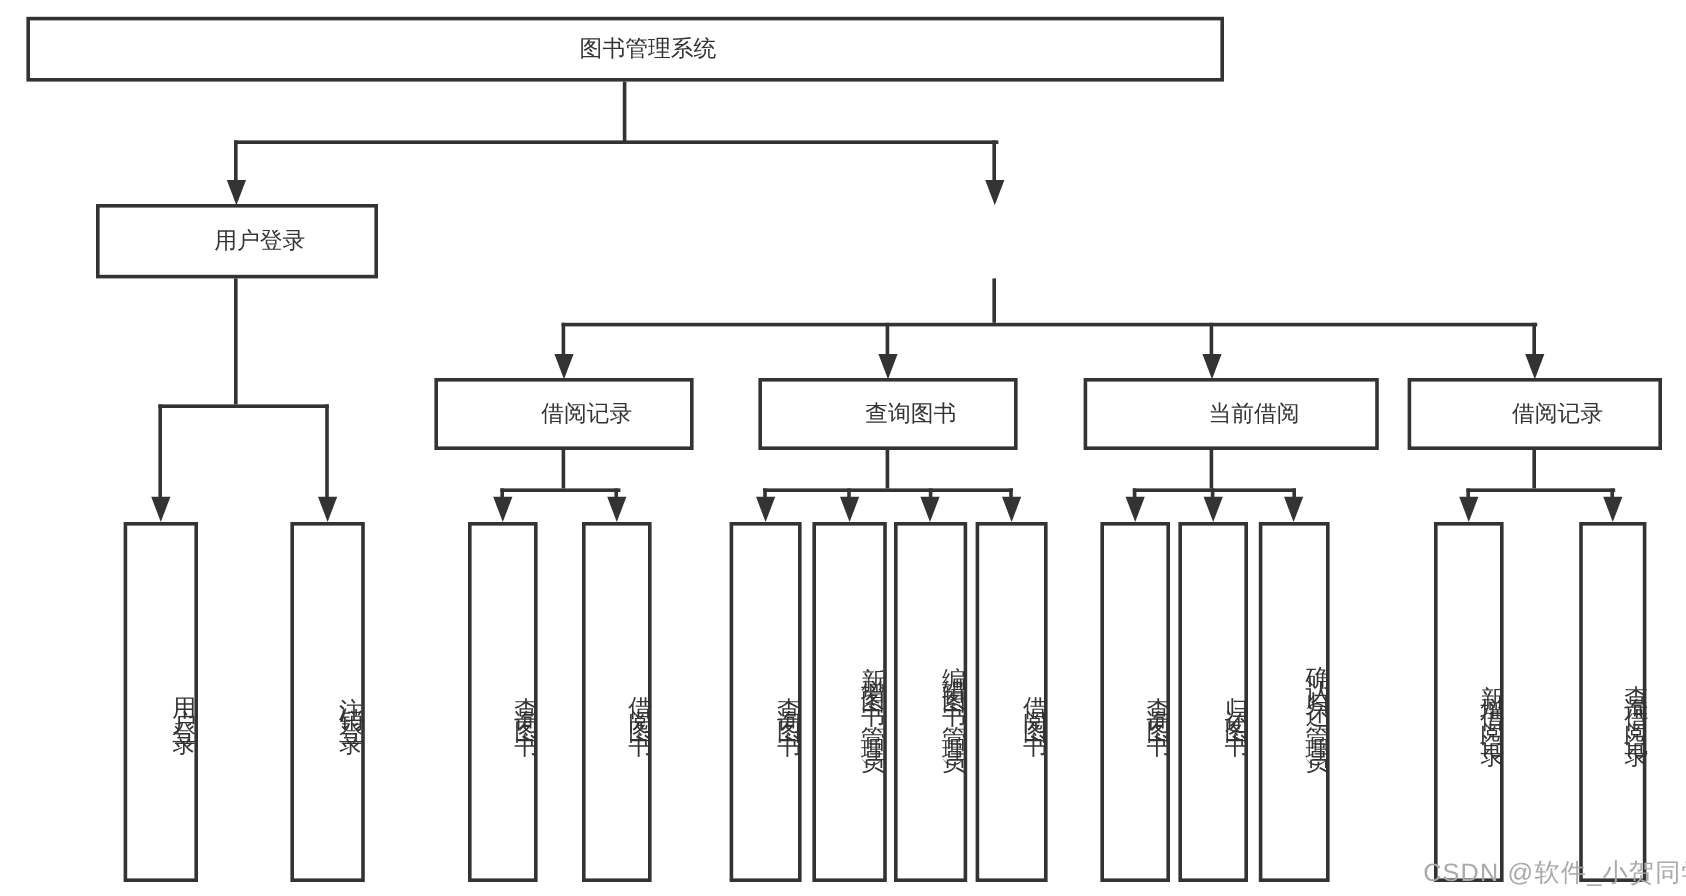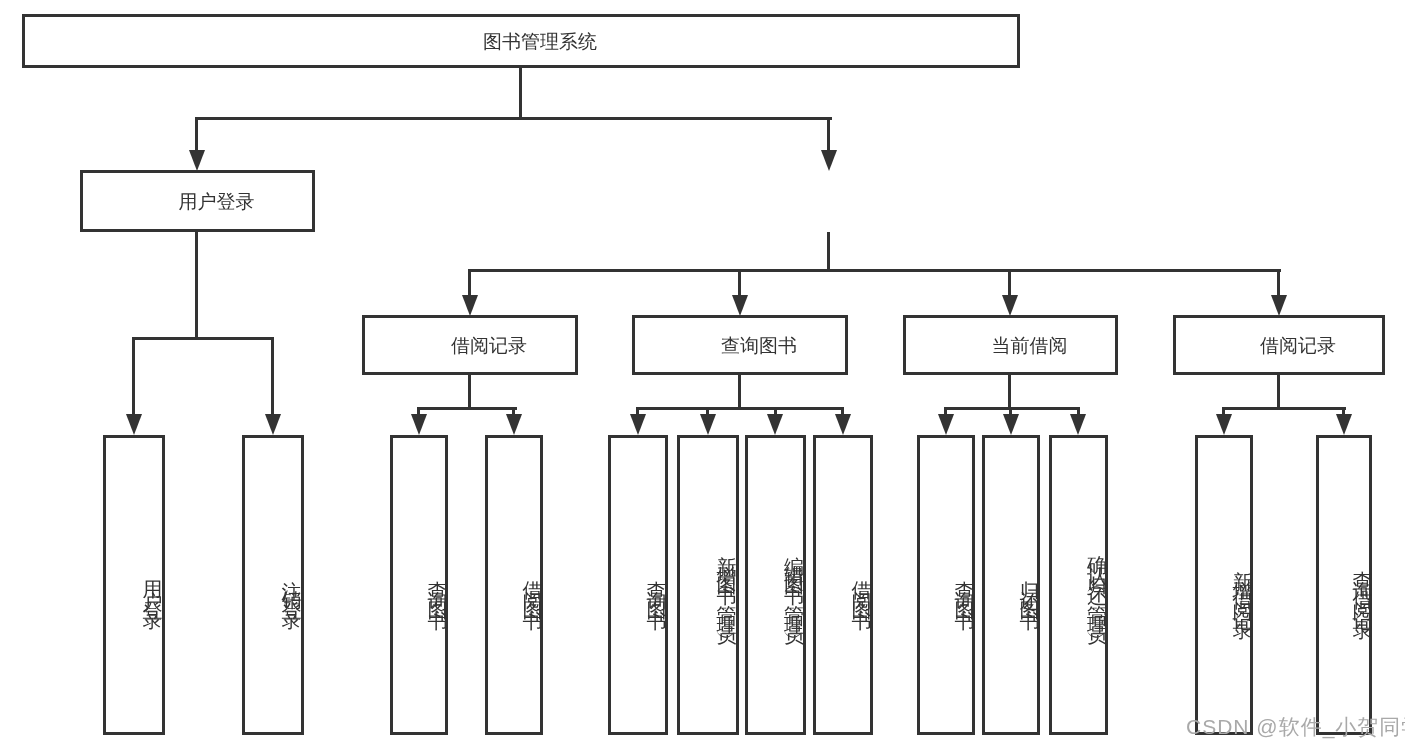--- a/index.html
+++ b/index.html
@@ -63,21 +63,21 @@
   <div class="ar" style="left:462px;top:295px;"></div>
   <div class="vl" style="left:738px;top:269px;height:29px;"></div>
   <div class="ar" style="left:732px;top:295px;"></div>
   <div class="vl" style="left:1008px;top:269px;height:29px;"></div>
   <div class="ar" style="left:1002px;top:295px;"></div>
   <div class="vl" style="left:1277px;top:269px;height:29px;"></div>
   <div class="ar" style="left:1271px;top:295px;"></div>
 
   <div class="box" style="left:362px;top:315px;width:216px;height:60px;">借阅记录</div>
   <div class="box" style="left:632px;top:315px;width:216px;height:60px;">查询图书</div>
-  <div class="box" style="left:903px;top:315px;width:215px;height:60px;">当前借阅</div>
+  <div class="box" style="left:903px;top:315px;width:246px;height:60px;">当前借阅</div>
   <div class="box" style="left:1173px;top:315px;width:212px;height:60px;font-family:Liberation Serif, serif;">借阅记录</div>
 
   <div class="vl" style="left:468px;top:375px;height:32px;"></div>
   <div class="hl" style="left:417px;top:407px;width:100px;"></div>
   <div class="vl" style="left:417px;top:407px;height:10px;"></div>
   <div class="ar" style="left:411px;top:414px;"></div>
   <div class="vl" style="left:512px;top:407px;height:10px;"></div>
   <div class="ar" style="left:506px;top:414px;"></div>
 
   <div class="vl" style="left:738px;top:375px;height:32px;"></div>

